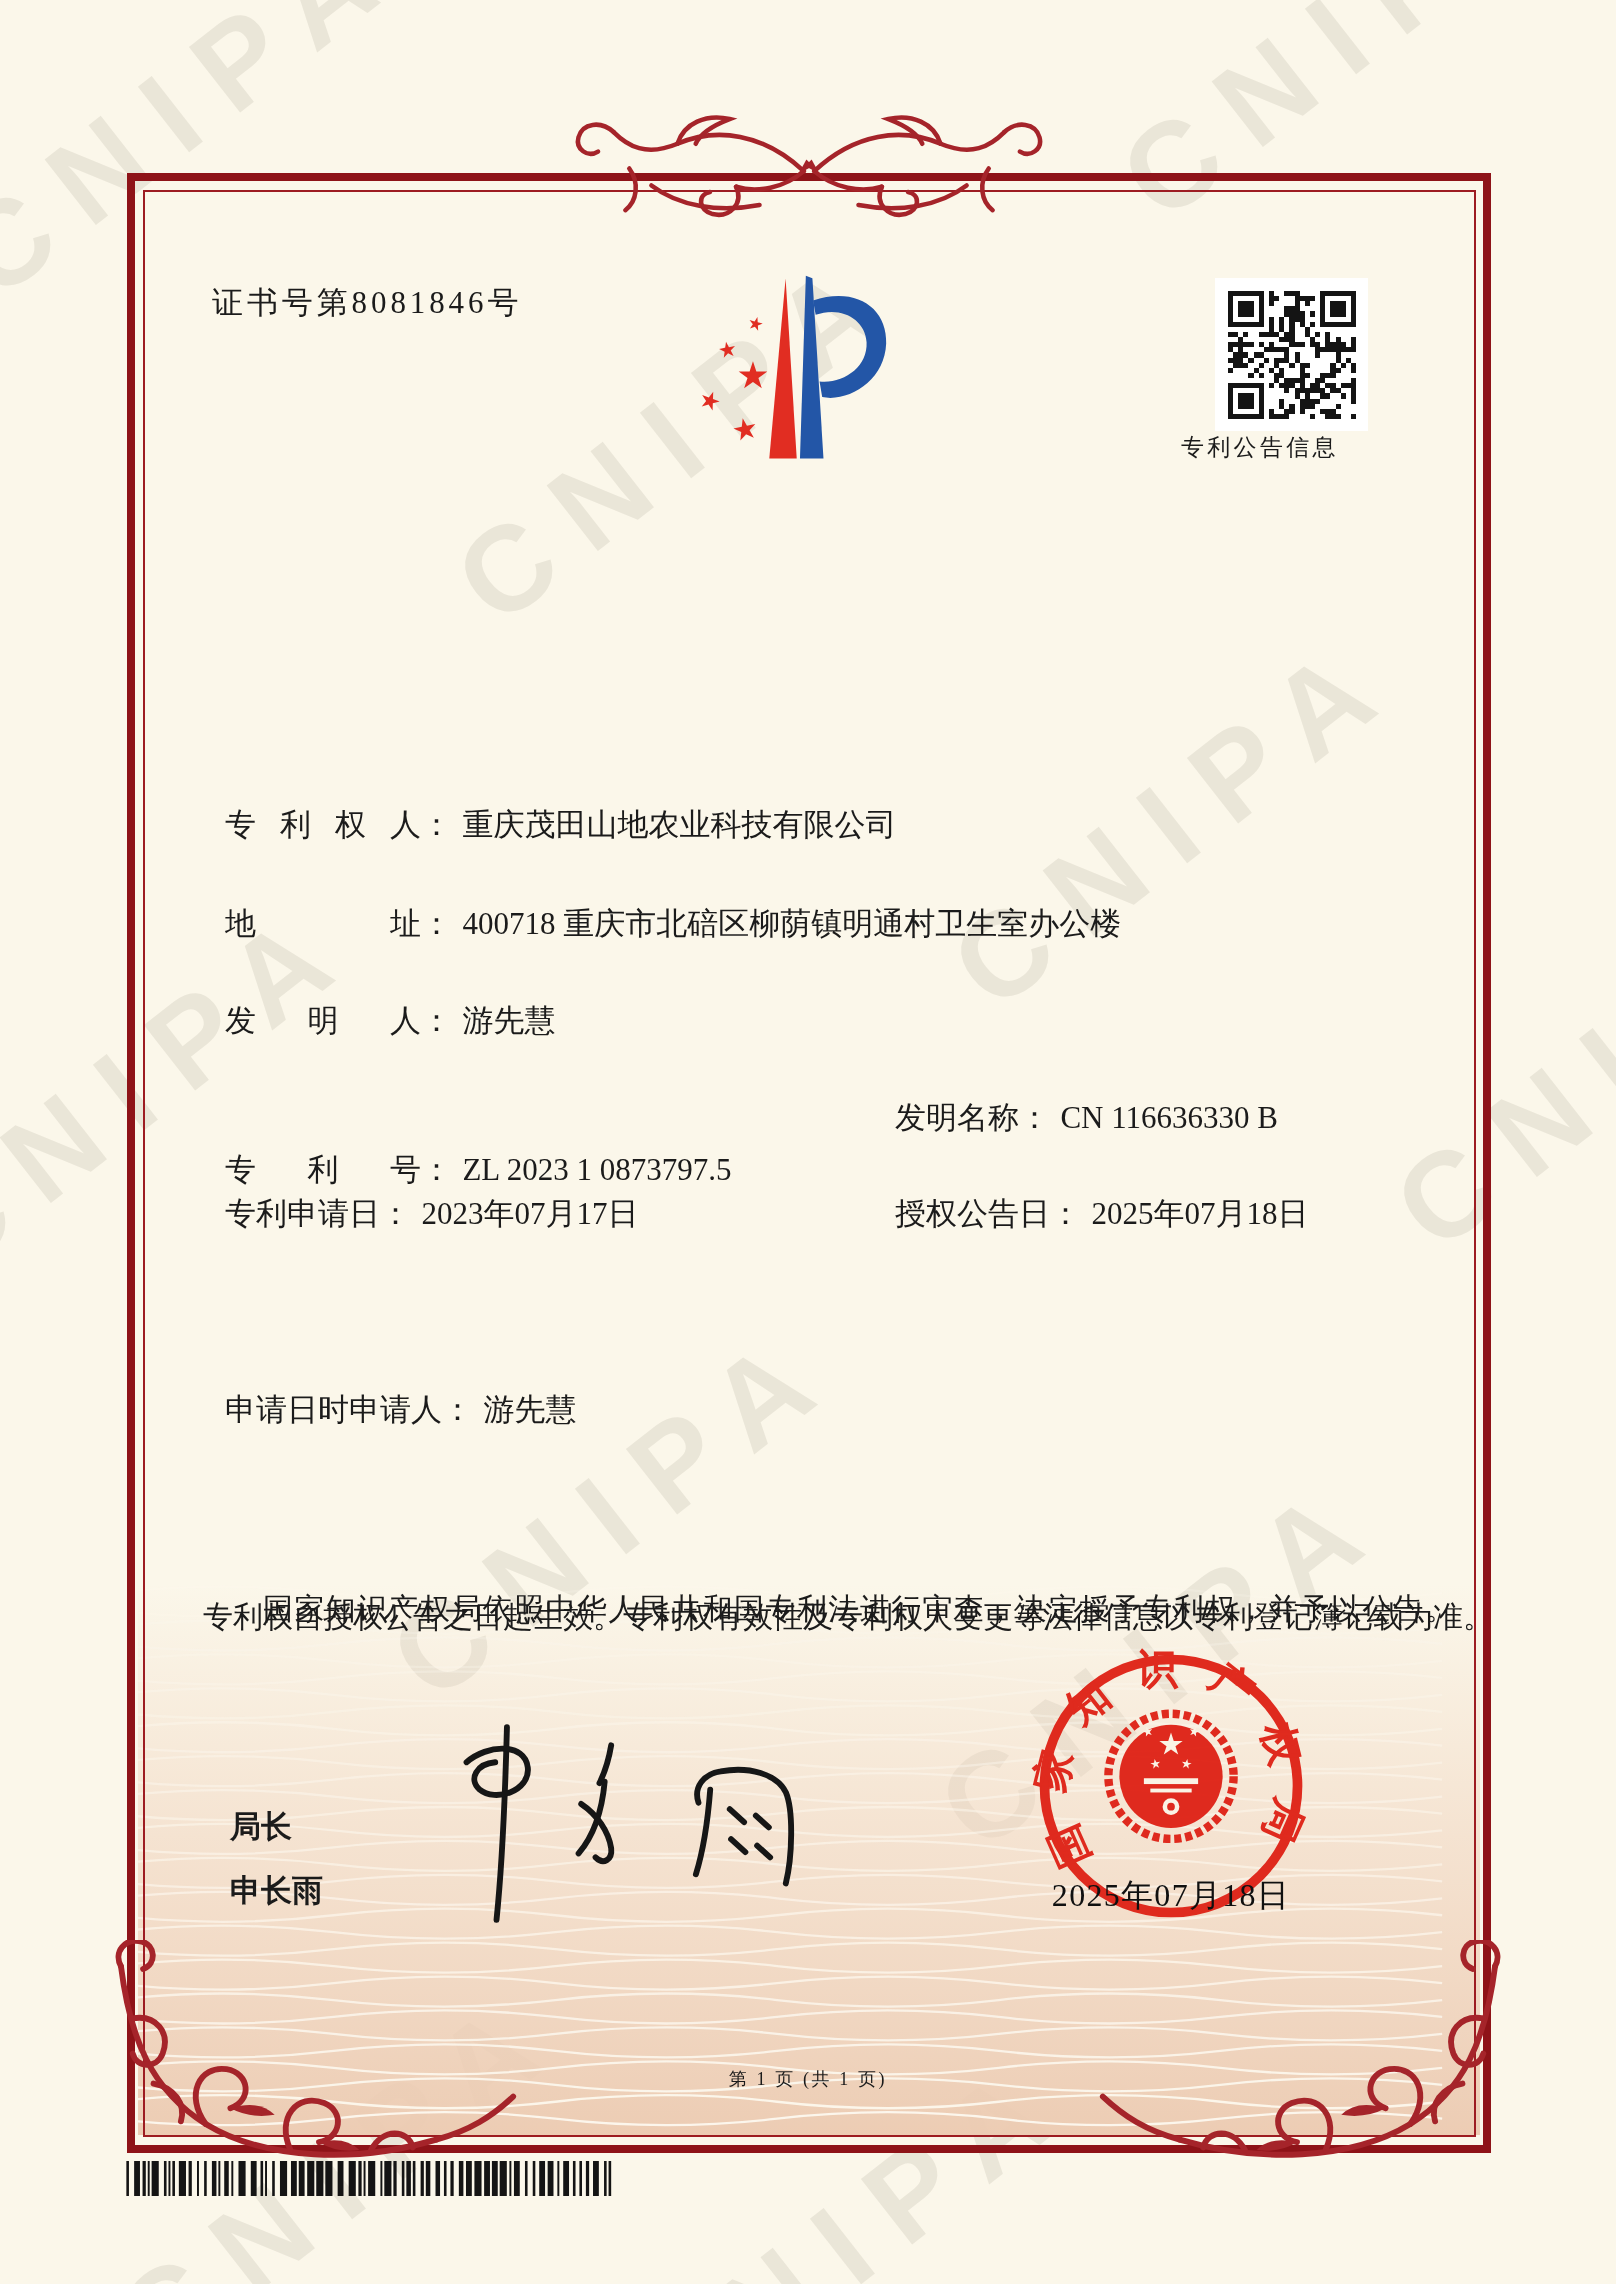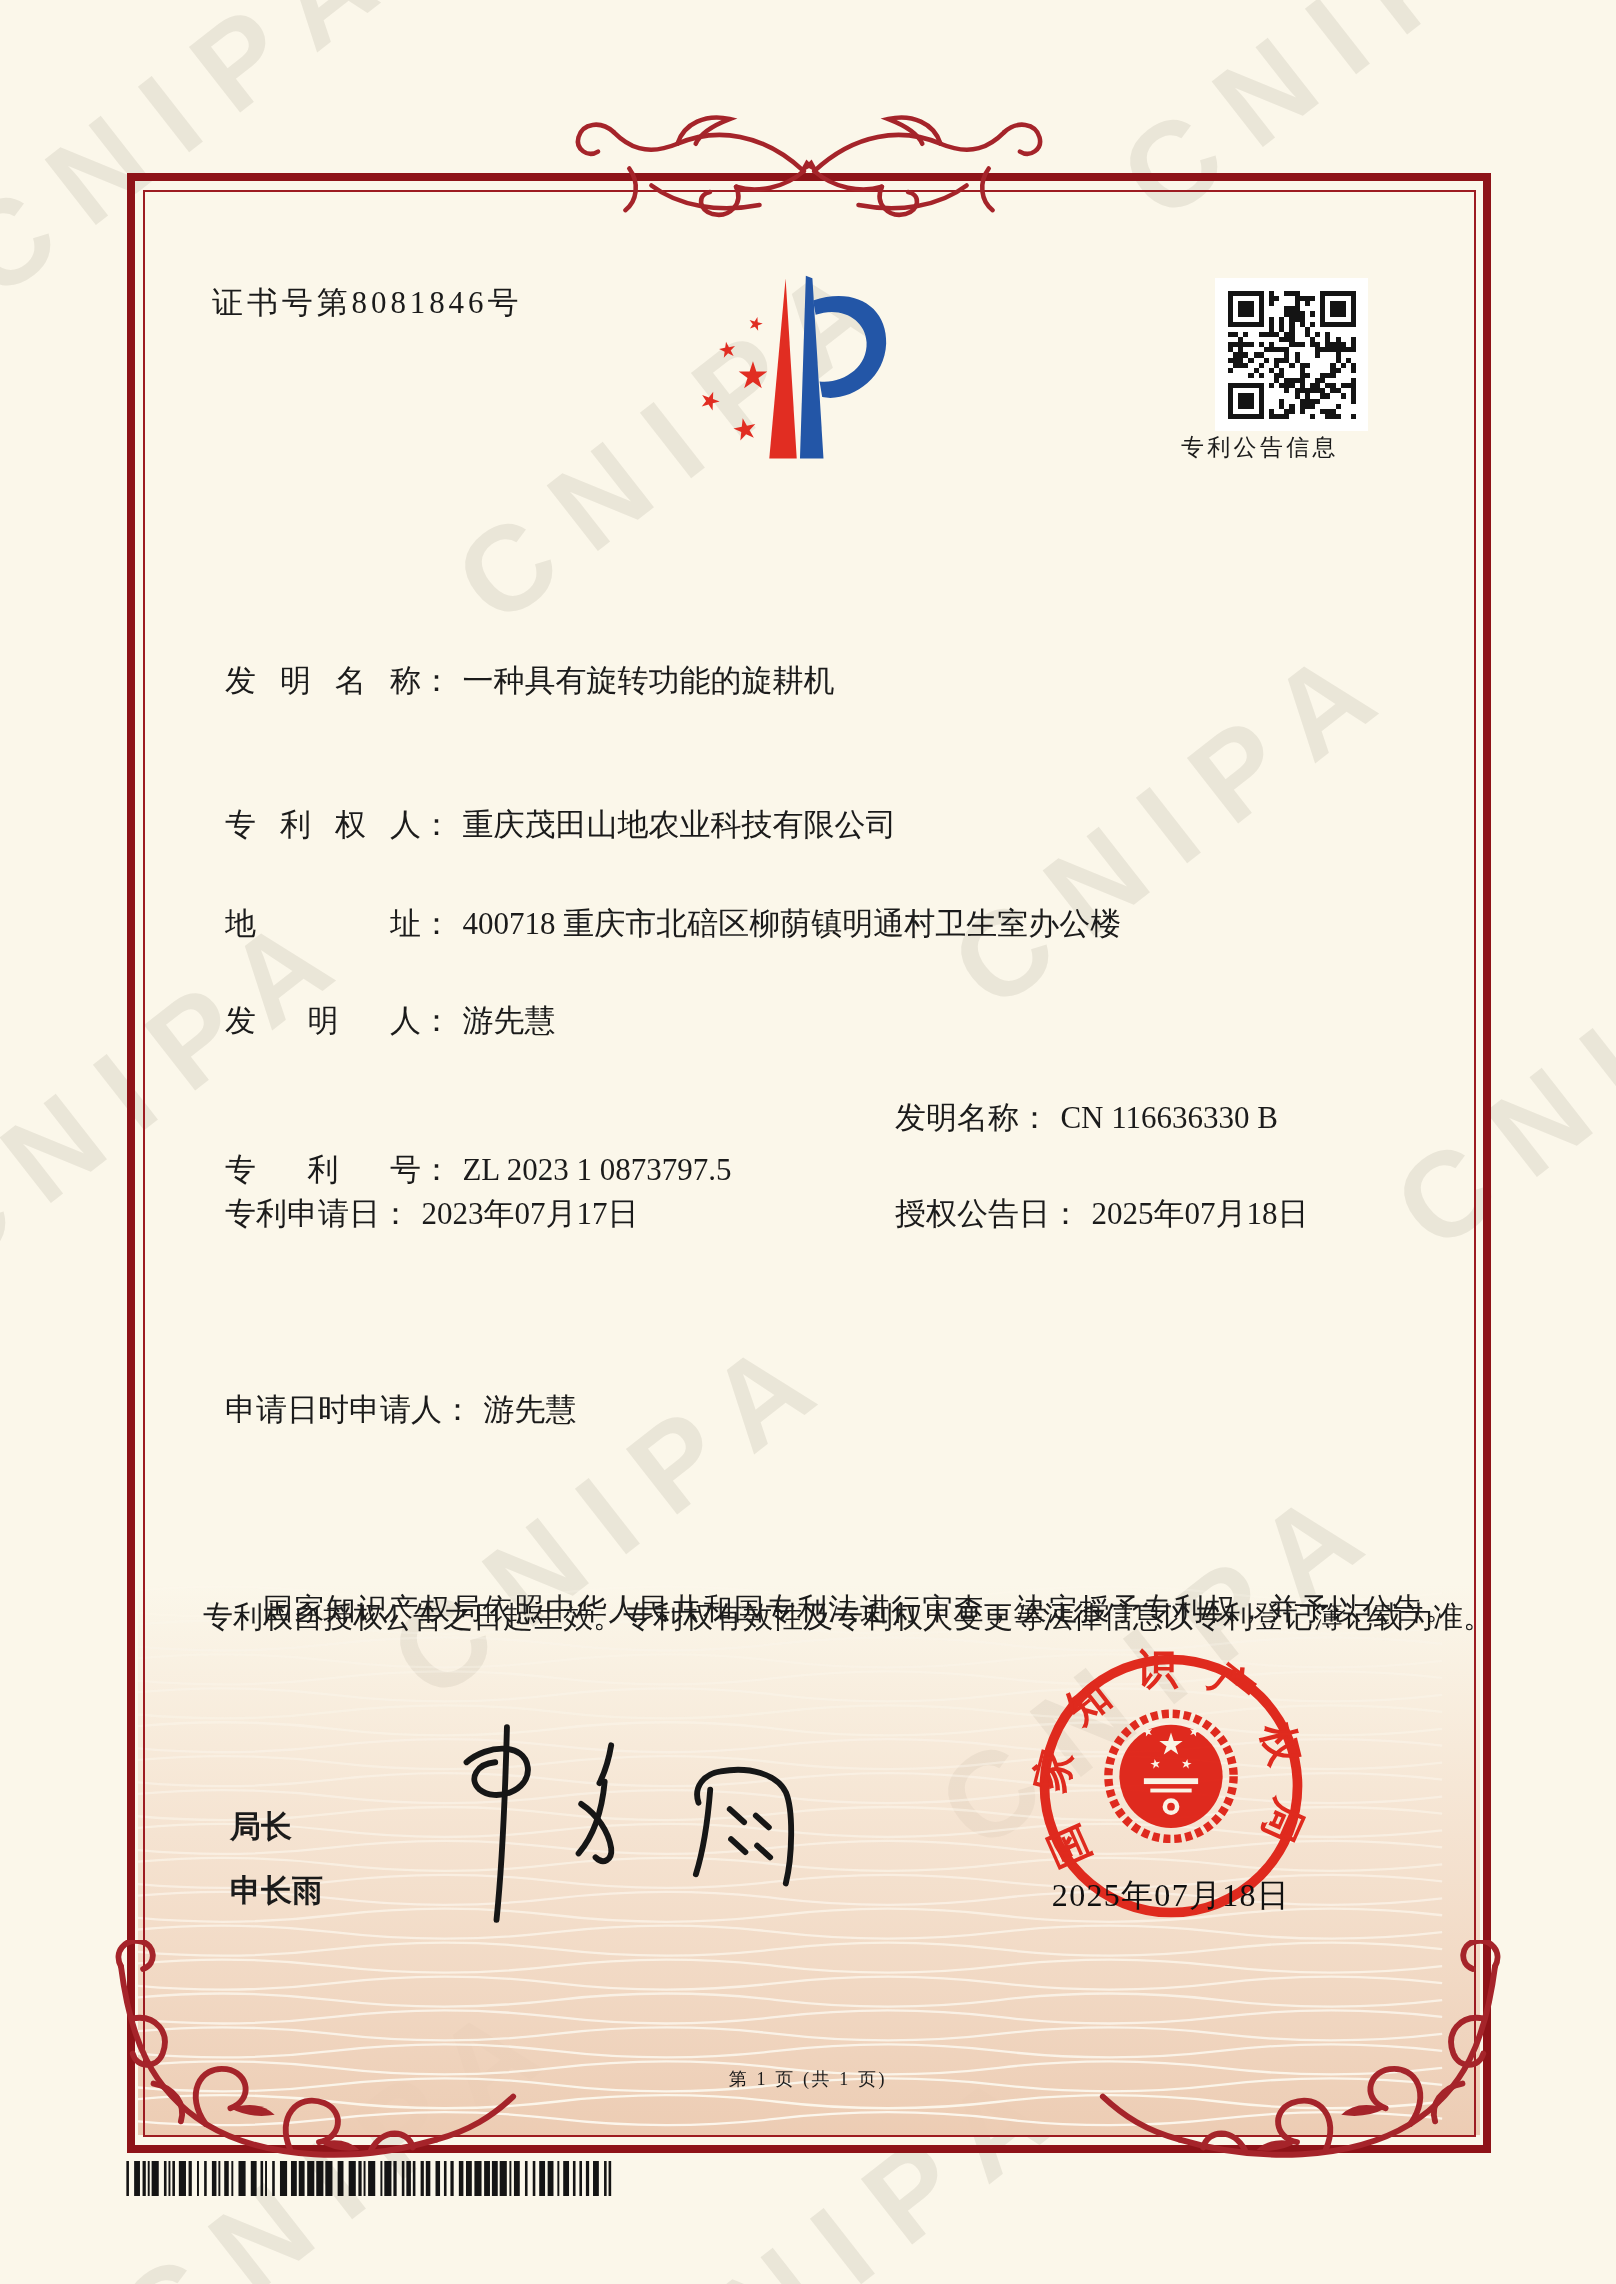--- a/index.html
+++ b/index.html
@@ -409,23 +409,20 @@
         <rect x="16" y="24" width="1" height="1" fill="#141414"></rect>
         <rect x="19" y="24" width="1" height="1" fill="#141414"></rect>
         <rect x="20" y="24" width="1" height="1" fill="#141414"></rect>
         <rect x="21" y="24" width="1" height="1" fill="#141414"></rect>
         <rect x="24" y="24" width="1" height="1" fill="#141414"></rect>
       </svg>
   </div>
   <div class="qr-caption">专利公告信息</div>
 
 
-  <div class="line" style="top:660px">
-    <span class="lab-j">发明名称</span><span>：</span><span class="val">一种具有旋转功能的旋耕机</span>
-  </div>
   <div class="line" style="top:804px">
     <span class="lab-j">专利权人</span><span>：</span><span class="val">重庆茂田山地农业科技有限公司</span>
   </div>
   <div class="line" style="top:903px">
     <span class="lab-j">地址</span><span>：</span><span class="val">400718 重庆市北碚区柳荫镇明通村卫生室办公楼</span>
   </div>
   <div class="line" style="top:1000px">
     <span class="lab-j">发明人</span><span>：</span><span class="val">游先慧</span>
   </div>
   <div class="line" style="top:1149px">

